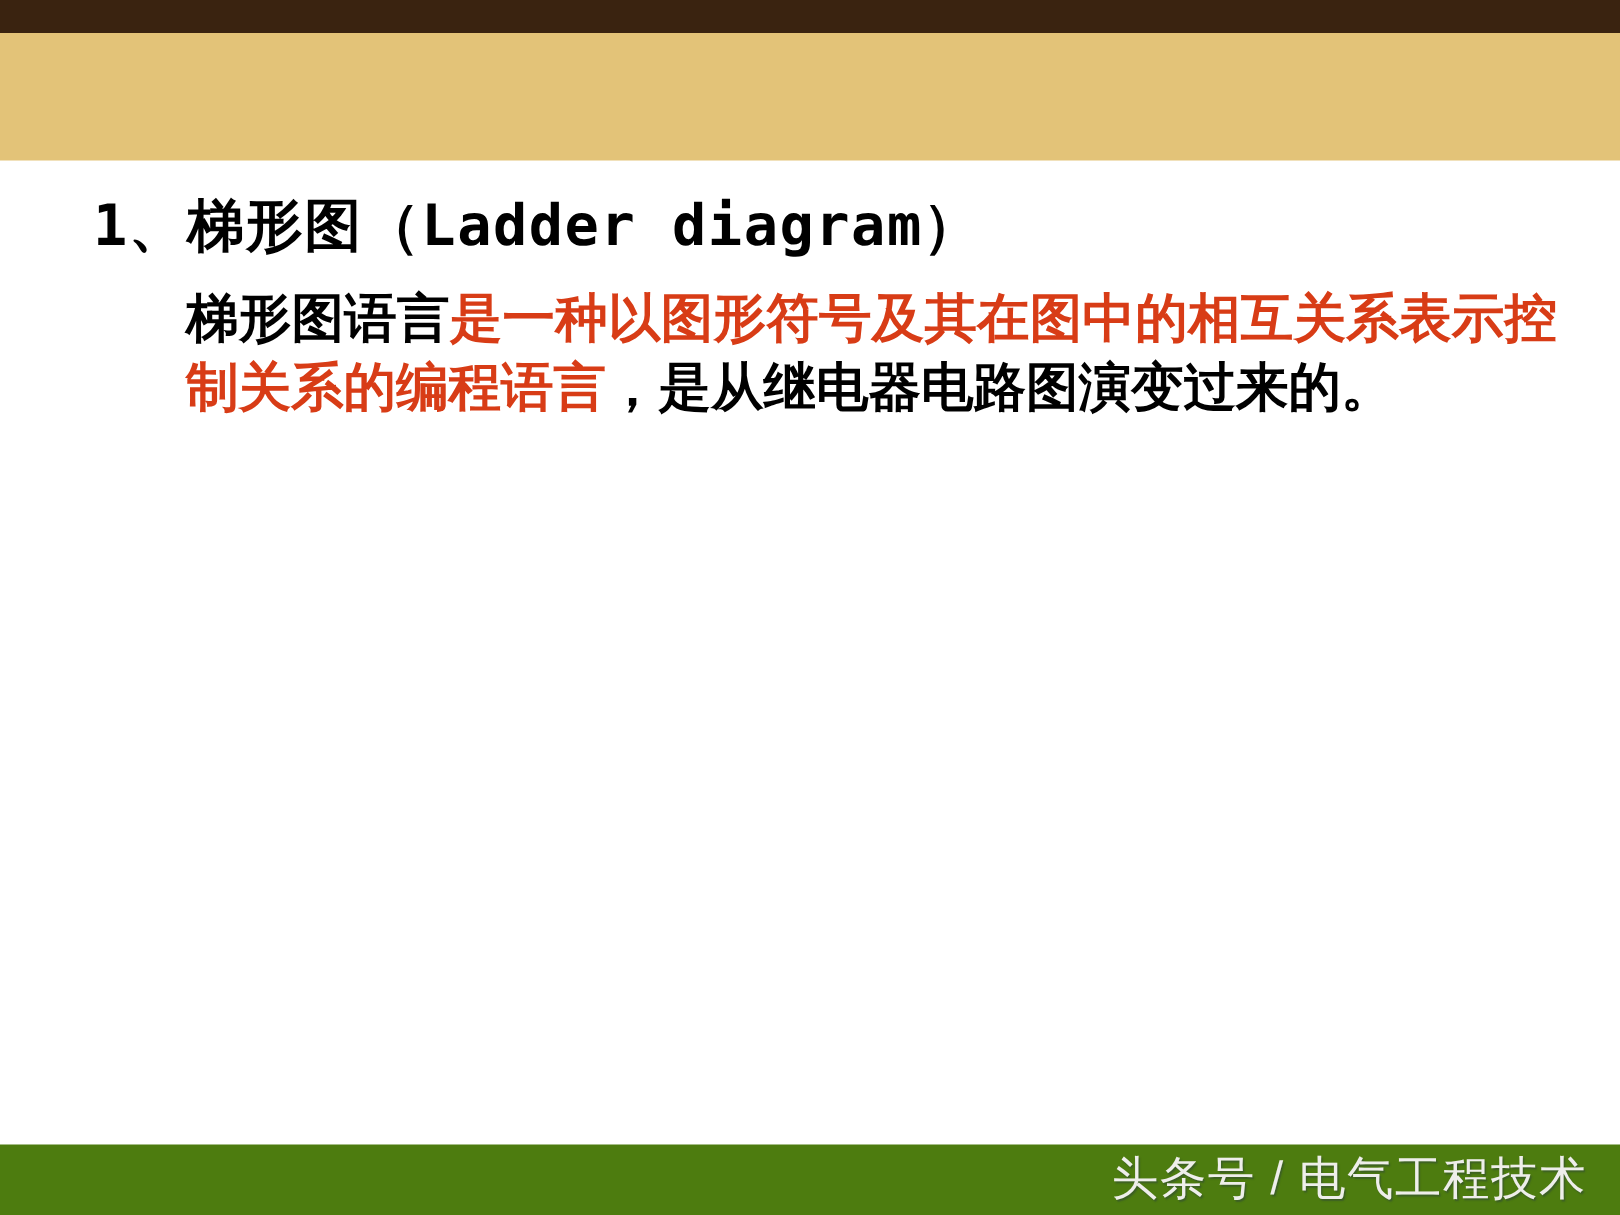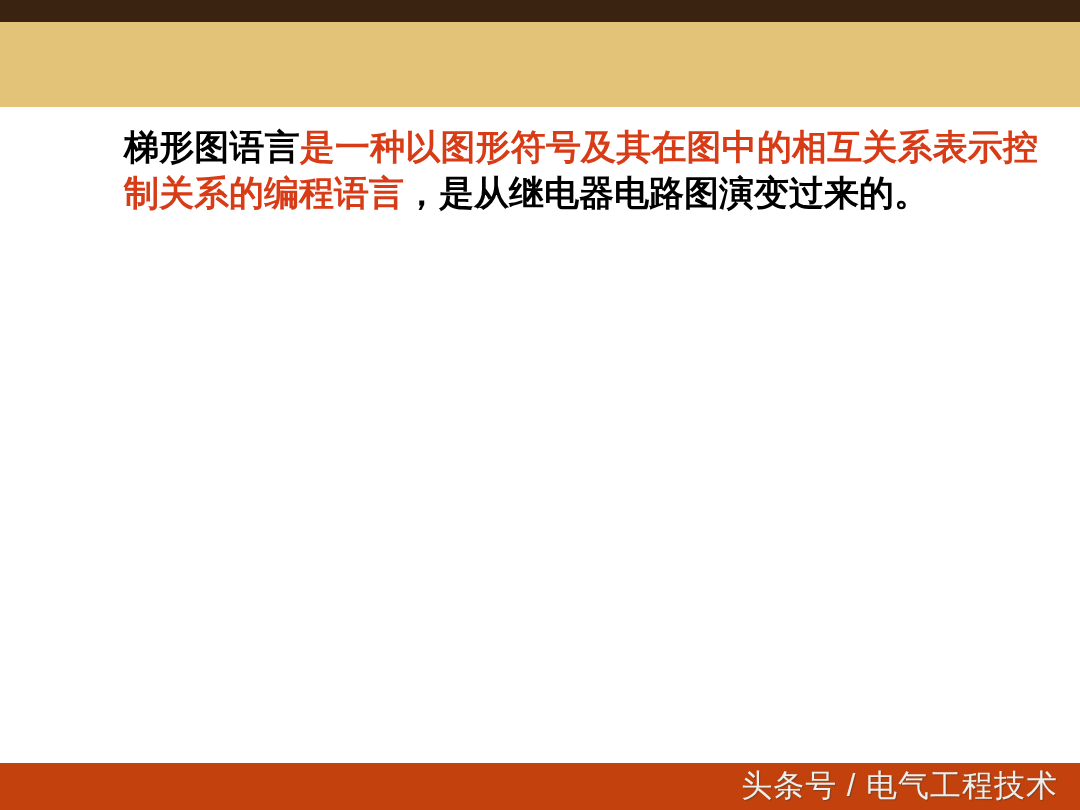--- a/index.html
+++ b/index.html
@@ -79,27 +79,28 @@
 </style>
 </head>
 <body>
 
 <div class="top-bar" style="background-color: rgb(58, 35, 16);"></div>
 
 <div class="header-band" style="background-color: rgb(227, 195, 120);"></div>
 
 <div class="slide-content">
 
+  <h1 class="slide-title" style="color: rgb(0, 0, 0);">1、梯形图（Ladder diagram）</h1>
 
   <div class="body-text">
 
     <p class="paragraph">
       <span style="color: rgb(0, 0, 0);">梯形图语言</span><span style="color: rgb(216, 60, 22);">是一种以图形符号及其在图中的相互关系表示控制关系的编程语言</span><span style="color: rgb(0, 0, 0);">，是从继电器电路图演变过来的。</span>
     </p>
 
 
 
   </div>
 </div>
 
-<div class="footer-bar" style="background-color: #c2410c;">
+<div class="footer-bar" style="background-color: #4d7c0f;">
   <div class="footer-text" style="color: rgb(238, 238, 234);">头条号 / 电气工程技术</div>
 </div>
 
 </body></html>

